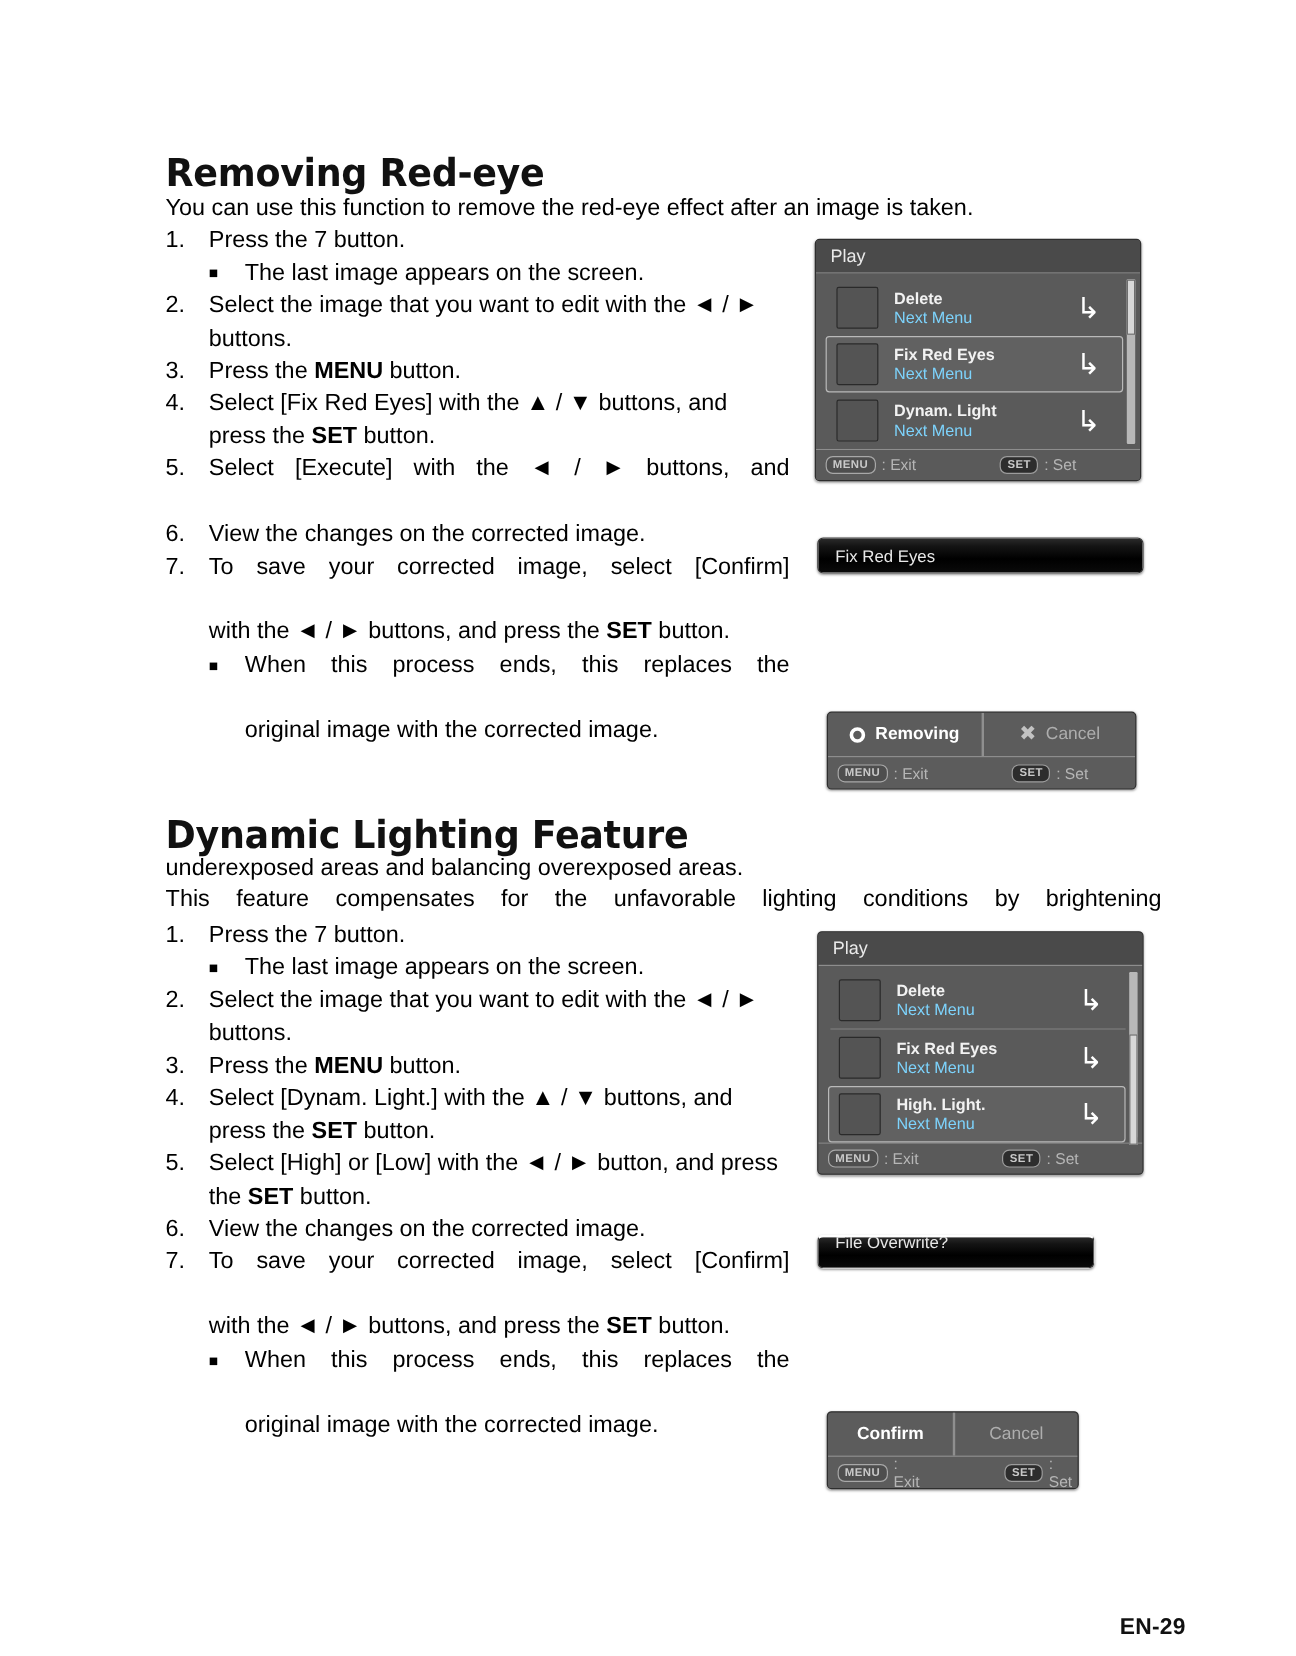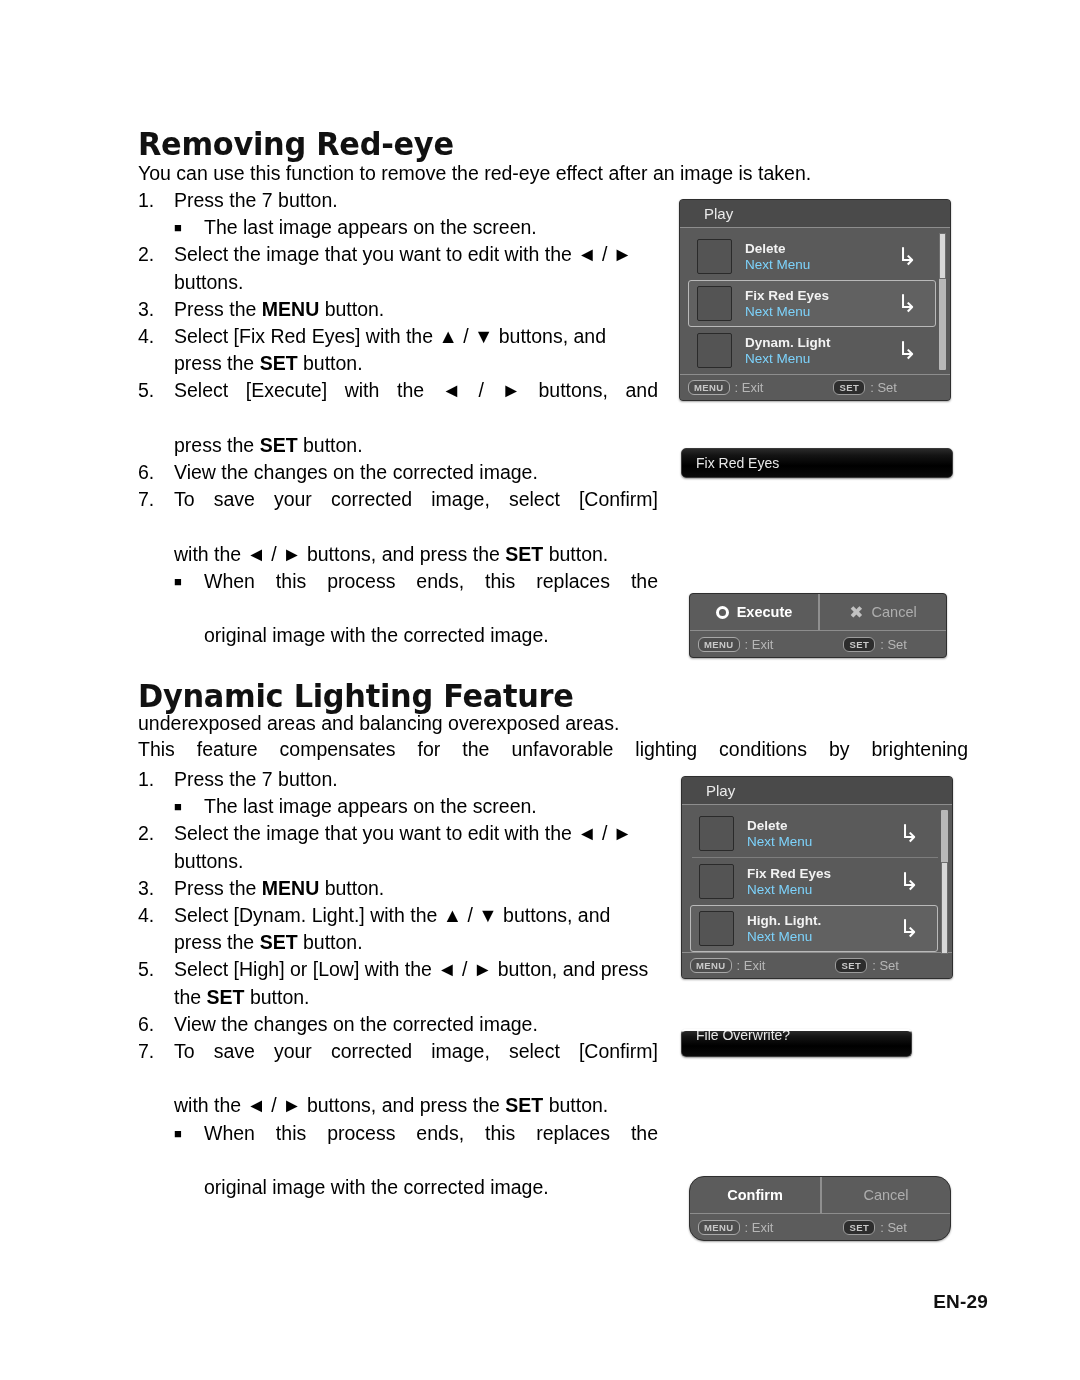--- a/index.html
+++ b/index.html
@@ -141,21 +141,21 @@
     box-shadow: 0 1px 2px rgba(0,0,0,0.35);
     overflow: hidden;
   }
   .menu-title {
     height: 28px;
     background: #4a4a4a;
     border-bottom: 1px solid #8d8d8d;
     color: #eaeaea;
     font-size: 15px;
     line-height: 28px;
-    padding-left: 24px;
+    padding-left: 12px;
     box-sizing: border-box;
   }
   .menu-body {
     position: relative;
     background: #5a5a5a;
     padding: 5px 0 0 0;
   }
   .menu-row {
     position: relative;
     height: 47px;
@@ -328,21 +328,21 @@
     color: #b6b6b6;
     font-size: 13px;
     padding-left: 8px;
     box-sizing: border-box;
   }
 
   
   .page-number {
     position: absolute;
     right: 92px;
-    top: 1291px;
+    top: 1346px;
     font-size: 19px;
     font-weight: bold;
     color: #111;
     letter-spacing: 0.2px;
   }
 </style>
 </head>
 <body>
 
 <div class="page">
@@ -380,21 +380,20 @@
       <span class="text">
         <span class="ln">Select [Fix Red Eyes] with the ▲ / ▼ buttons, and</span>
         <span class="ln"><span>press the </span><b>SET</b><span> button.</span></span>
       </span>
     </div>
 
     <div class="step">
       <span class="num">5.</span>
       <span class="text just">
         <span class="ln stretch">Select [Execute] with the ◄ / ► buttons, and</span>
-        <span class="ln"><span>press the </span><b>SET</b><span> button.</span></span>
       </span>
     </div>
 
     <div class="step">
       <span class="num">6.</span>
       <span class="text">View the changes on the corrected image.</span>
     </div>
 
     <div class="step">
       <span class="num">7.</span>
@@ -457,21 +456,21 @@
   </div>
 
   <div class="lcd black-bar" style="left:681px; top:448px; width:272px; height:30px;">
     <span class="bar-text">Fix Red Eyes</span>
   </div>
 
   <div class="lcd dialog" style="left:689px; top:593px; width:258px;">
     <div class="dialog-choices">
       <div class="dialog-choice active">
         <span class="ico-ring"></span>
-        <span>Execute</span>
+        <span>Removing</span>
       </div>
       <div class="dialog-choice inactive">
         <span class="ico-x">✖</span>
         <span>Cancel</span>
       </div>
     </div>
     <div class="dialog-footer">
       <span class="footer-item">
         <span class="key-badge">MENU</span>
         <span>: Exit</span>
@@ -594,21 +593,21 @@
         <span class="key-badge dark">SET</span>
         <span>: Set</span>
       </span>
     </div>
   </div>
 
   <div class="lcd black-bar clipped" style="left:681px; top:1029px; width:231px; height:28px;">
     <span class="bar-text">File Overwrite?</span>
   </div>
 
-  <div class="lcd dialog" style="left:689px; top:1176px; width:262px;border-radius:15px;">
+  <div class="lcd dialog" style="left:689px; top:1176px; width:210px;">
     <div class="dialog-choices">
       <div class="dialog-choice active">
         <span>Confirm</span>
       </div>
       <div class="dialog-choice inactive">
         <span>Cancel</span>
       </div>
     </div>
     <div class="dialog-footer">
       <span class="footer-item">

